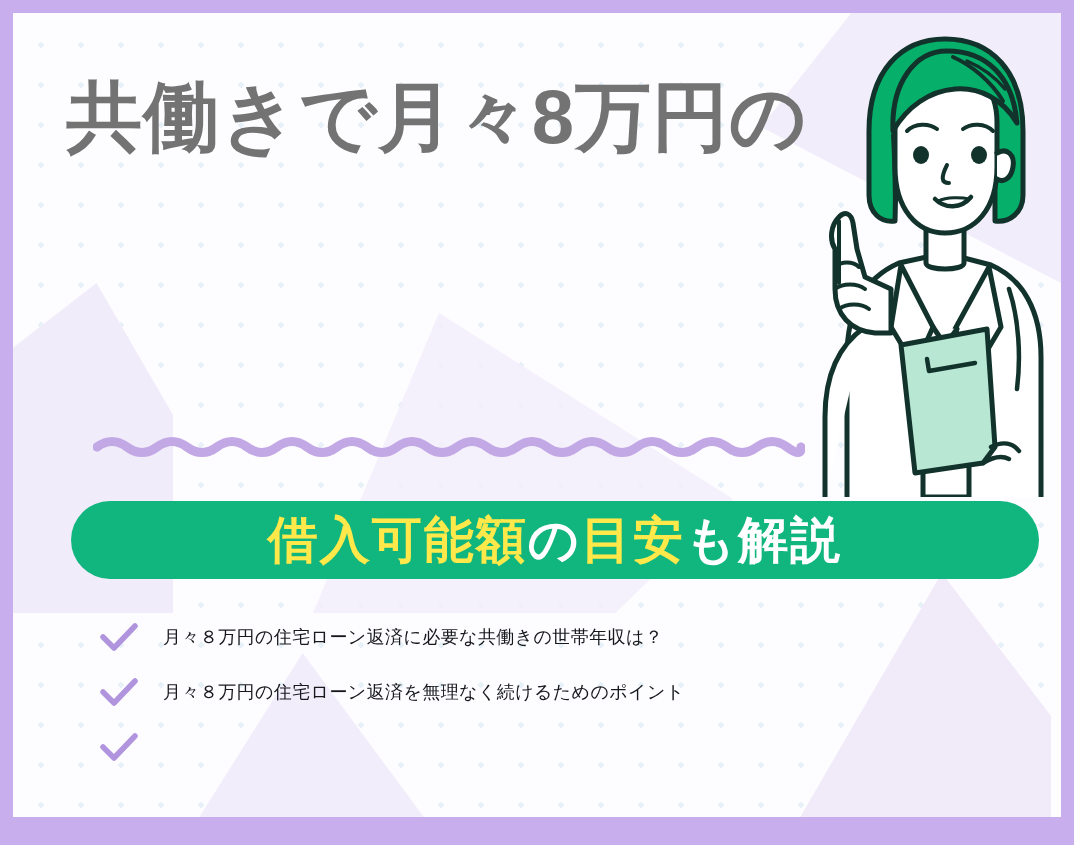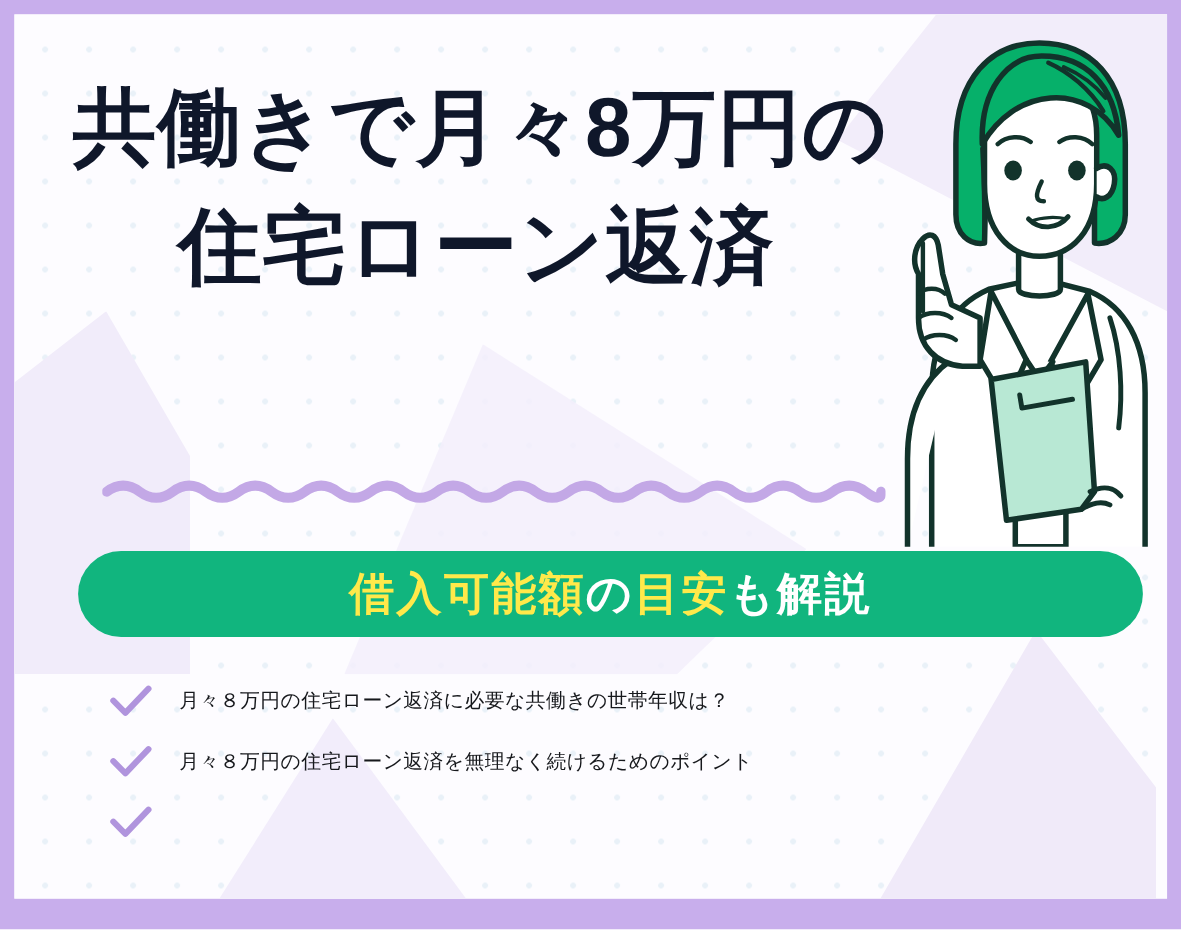--- a/index.html
+++ b/index.html
@@ -89,21 +89,21 @@
     clip-path: polygon(46% 0%, 100% 100%, 0% 100%);
   }
 
   
   .headline {
     position: absolute;
     left: 0;
     top: 50px;
     width: 840px;
     text-align: center;
-    color: #0f172a;
+    color: #737373;
     font-weight: 700;
     font-size: 76px;
     line-height: 1.42;
     letter-spacing: 1px;
     white-space: nowrap;
   }
   .headline .l1 { display: block; padding-left: 8px; }
   .headline .l2 { display: block; }
   .headline .l3 { display: block; }
 
@@ -123,21 +123,21 @@
     top: 488px;
     width: 968px;
     height: 78px;
     border-radius: 39px;
     background: #11b57e;
     display: flex;
     align-items: center;
     justify-content: center;
   }
   .pill-text {
-    font-size: 41px;
+    font-size: 50px;
     font-weight: 700;
     letter-spacing: 2px;
     color: #ffffff;
     white-space: nowrap;
     line-height: 1;
   }
   .pill-text .hl { color: #ffe94a; }
 
   
   .bullets {
@@ -182,21 +182,20 @@
     <div class="dots"></div>
 
     <div class="shape shape-left"></div>
     <div class="shape shape-mid"></div>
     <div class="shape shape-right-top"></div>
     <div class="shape shape-right-low"></div>
     <div class="shape shape-bottom-left"></div>
 
     <div class="headline">
       <span class="l1">共働きで月々8万円の</span>
-      <span class="l2">住宅ローン返済</span>
     </div>
 
     <svg class="wave" viewBox="0 0 712 34" preserveAspectRatio="none">
       <path d="M4,12 Q19,1 34,12 T64,12 T94,12 T124,12 T154,12 T184,12 T214,12 T244,12
                T274,12 T304,12 T334,12 T364,12 T394,12 T424,12 T454,12 T484,12 T514,12
                T544,12 T574,12 T604,12 T634,12 T664,12 T694,12 T708,12" fill="none" stroke="#c3a8e6" stroke-width="9" stroke-linecap="round"></path>
     </svg>
 
     <div class="pill">
       <div class="pill-text">

